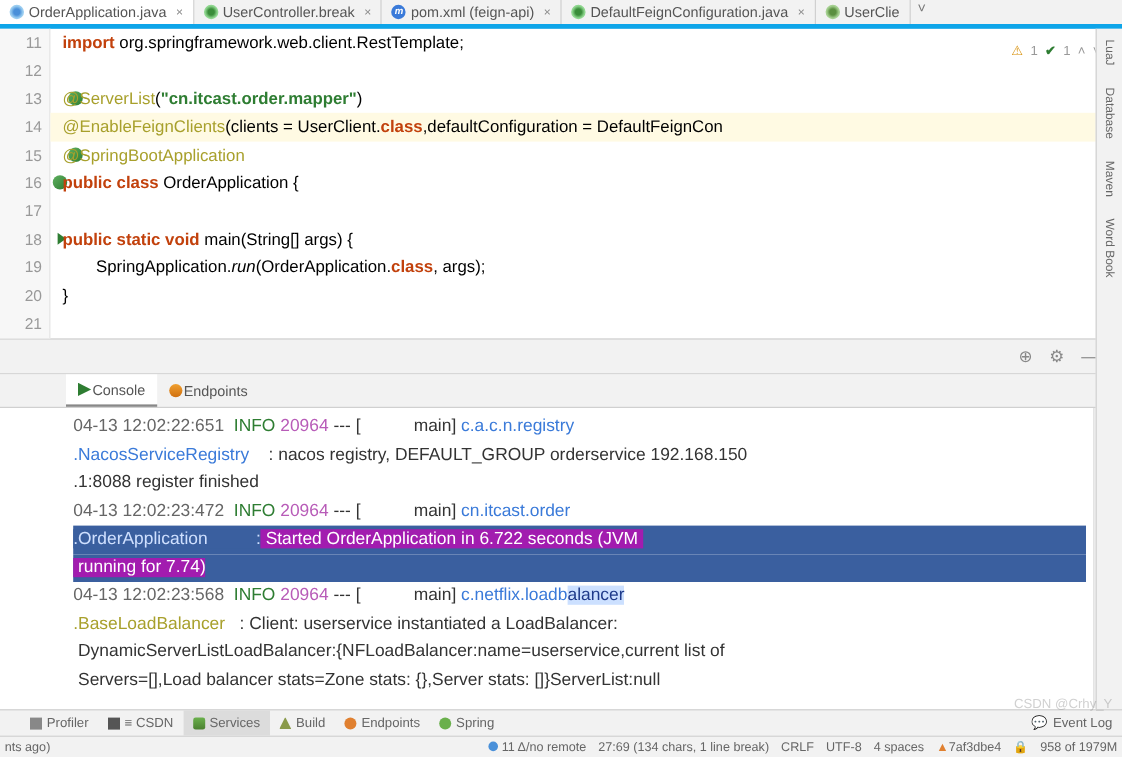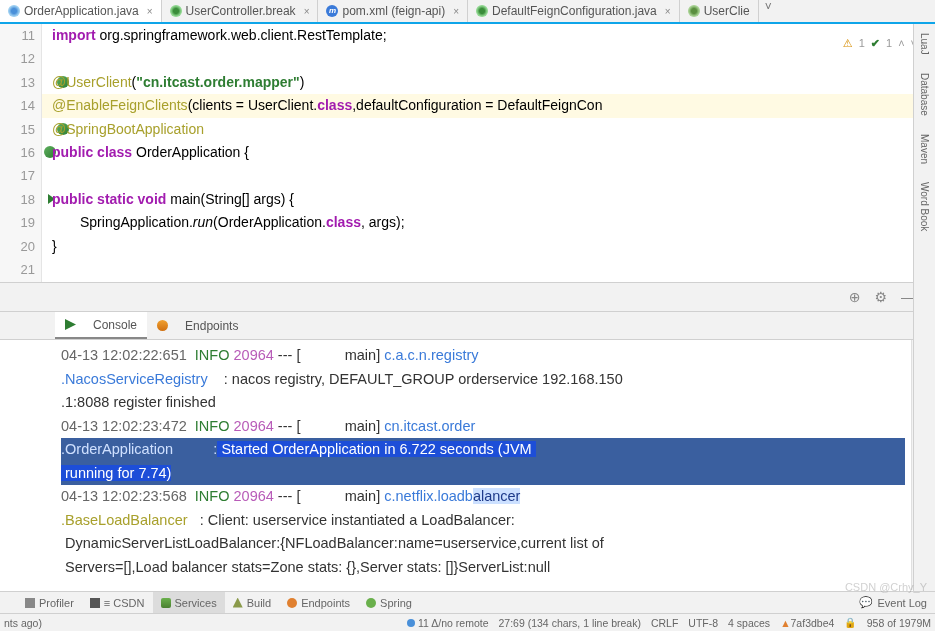--- a/index.html
+++ b/index.html
@@ -1,60 +1,60 @@
 <!DOCTYPE html>
 <html><head>
   <meta charset="utf-8">
   <style>
     * { margin:0; padding:0; box-sizing:border-box; font-family:'Segoe UI',Arial,sans-serif; }
     body { width:935px; height:631px; overflow:hidden; background:#fff; position:relative; }
-    .tabs { display:flex; height:24px; background:#f2f2f2; border-bottom:2px solid #0ea5e9; font-size:12px; align-items:stretch; }
+    .tabs { display:flex; height:24px; background:#f2f2f2; border-bottom:4px solid #0ea5e9; font-size:12px; align-items:stretch; }
     .tab { display:flex; align-items:center; padding:0 8px; border-right:1px solid #d0d0d0; color:#555; cursor:pointer; gap:4px; white-space:nowrap; }
     .tab.active { background:#fff; }
     .tab-icon { width:12px; height:12px; border-radius:50%; display:inline-block; }
     .ic-java { background:radial-gradient(circle,#4a90d9 30%,#9acdf0 60%); }
     .ic-class { background:radial-gradient(circle,#3a8d3a 30%,#8ed68e 60%); }
     .ic-pom { background:#3a7ad9; color:#fff; text-align:center; font-size:8px; line-height:12px; font-style:italic; font-weight:bold; }
     .ic-int { background:radial-gradient(circle,#5a8f3f 30%,#a5d090 60%); }
     .tab-close { color:#888; font-size:10px; margin-left:4px; }
     .tab-chev { padding:0 6px; color:#777; }
     .right-tools { position:absolute; right:0; top:24px; width:22px; background:#f2f2f2; border-left:1px solid #d0d0d0; display:flex; flex-direction:column; align-items:center; gap:12px; padding-top:6px; height:588px; }
     .vbtn { writing-mode:vertical-rl; font-size:10px; color:#666; cursor:pointer; padding:3px 0; }
     .editor-wrap { display:flex; height:258px; }
     .gutter { width:42px; background:#f7f7f7; border-right:1px solid #e5e5e5; font-family:Consolas,monospace; font-size:13px; color:#999; text-align:right; padding-right:6px; }
     .gline { height:23.4px; line-height:23px; position:relative; }
     .gicon { width:36px; position:relative; }
     .gic { position:absolute; right:3px; top:5px; width:12px; height:12px; }
     .gic.green { background:linear-gradient(135deg,#5fb05f,#2e7d32); border-radius:50%; }
     .gic.play { width:0; height:0; border-left:7px solid #2e7d32; border-top:5px solid transparent; border-bottom:5px solid transparent; left:6px; top:6px; }
     .code { flex:1; font-family:Consolas,'Courier New',monospace; font-size:14px; line-height:23.4px; padding-left:10px; position:relative; }
     .code .line.hl { background:#fffae3; margin-left:-10px; padding-left:10px; width:calc(100% + 10px); }
-    .kw { color:#a21caf; font-weight:bold; }
+    .kw { color:#c2410c; font-weight:bold; }
     .ann { color:#a8a02c; }
     .str { color:#2e7d32; font-weight:bold; }
     .it { font-style:italic; }
     .inspect { position:absolute; right:18px; top:8px; font-size:11px; color:#999; display:flex; gap:6px; align-items:center; }
     .badge-warn { color:#d68c00; }
     .badge-ok { color:#2e7d32; font-weight:bold; }
     .toolpanel { height:30px; background:#f2f2f2; border-top:1px solid #d0d0d0; border-bottom:1px solid #d0d0d0; display:flex; justify-content:flex-end; align-items:center; padding-right:20px; gap:14px; color:#888; }
     .tp-icon { font-size:14px; cursor:pointer; }
     .console-tabs { display:flex; height:28px; background:#f2f2f2; border-bottom:1px solid #d0d0d0; font-size:12px; align-items:center; padding-left:55px; }
-    .ctab { padding:0 10px; height:100%; display:flex; align-items:center; gap:17px; color:#555; cursor:pointer;justify-content:space-between; }
+    .ctab { padding:0 10px; height:100%; display:flex; align-items:center; gap:1px; color:#555; cursor:pointer;justify-content:space-between; }
     .ctab.active { background:#fff; border-bottom:2px solid #888; }
     .ctab-icon { width:11px; height:11px; display:inline-block; }
     .ci-play { background:#2e7d32; clip-path:polygon(0 0,100% 50%,0 100%); }
     .ci-ep { background:linear-gradient(#f0a030,#d07010); border-radius:50%; }
     .console-body { display:flex; height:250px; }
     .console-gutter { width:55px; }
     .console-out { flex:1; font-family:Consolas,monospace; font-size:14.5px; line-height:23.5px; padding:4px 6px; white-space:pre; overflow:hidden; color:#333; }
     .ts { color:#666; }
     .lvl { color:#2e7d32; }
     .pid { color:#b85cb8; }
     .logger { color:#3a7ad9; }
-    .hl-sel { background:#1d4ed8; color:#fff; }
+    .hl-sel { background:#a21caf; color:#fff; }
     .hl-partial { background:#cce0ff; color:#1e3a8a; }
     .logger2 { color:#a8a02c; }
     .console-right { width:24px; background:#f2f2f2; border-left:1px solid #e0e0e0; display:flex; flex-direction:column; align-items:center; gap:10px; padding-top:8px; font-size:13px; color:#888; }
     .console-right span { cursor:pointer; }
     .bottom-bar { position:absolute; bottom:18px; left:0; width:100%; height:22px; background:#f2f2f2; border-top:1px solid #d0d0d0; display:flex; align-items:center; font-size:11px; color:#666;padding-left:17px; }
     .btab { padding:0 8px; display:flex; align-items:center; gap:4px; cursor:pointer; height:100%; }
     .btab.active { background:#dcdcdc; }
     .btab-icon { width:10px; height:10px; display:inline-block; }
     .i-prof { background:#888; }
     .i-todo { background:#555; }
@@ -128,21 +128,21 @@
     <div class="inspect">
       <span class="badge-warn">⚠</span>
         <span>1</span>
       <span class="badge-ok">✔</span>
         <span>1</span>
       <span>˄</span>
       <span>˅</span>
     </div>
   <div class="line" style="height: 23.4px;"><span></span><span class="kw">import </span><span>org.springframework.web.client.RestTemplate;</span></div>
       <div class="line" style="height: 23.4px;"><span></span></div>
-      <div class="line" style="height: 23.4px;"><span></span><span class="ann">@UserClient</span><span>(</span><span class="str">"cn.itcast.order.mapper"</span><span>)</span></div>
+      <div class="line" style="height: 23.4px;"><span></span><span class="ann">@ServerList</span><span>(</span><span class="str">"cn.itcast.order.mapper"</span><span>)</span></div>
       <div class="line hl" style="height: 23.4px;"><span></span><span class="ann">@EnableFeignClients</span><span>(clients = UserClient.</span><span class="kw">class</span><span>,defaultConfiguration = DefaultFeignCon</span></div>
       <div class="line" style="height: 23.4px;"><span></span><span class="ann">@SpringBootApplication</span></div>
       <div class="line" style="height: 23.4px;"><span></span><span class="kw">public class </span><span>OrderApplication {</span></div>
       <div class="line" style="height: 23.4px;"><span></span></div>
       <div class="line" style="height: 23.4px;"><span>    </span><span class="kw">public static void </span><span>main(String[] args) {</span></div>
       <div class="line" style="height: 23.4px; margin-left: 28px;"><span>        </span><span>SpringApplication.</span><span class="it">run</span><span>(OrderApplication.</span><span class="kw">class</span><span>, args);</span></div>
       <div class="line" style="height: 23.4px;"><span>    </span><span>}</span></div>
       <div class="line" style="height: 23.4px;"><span></span></div>
     </div>
 </div>

